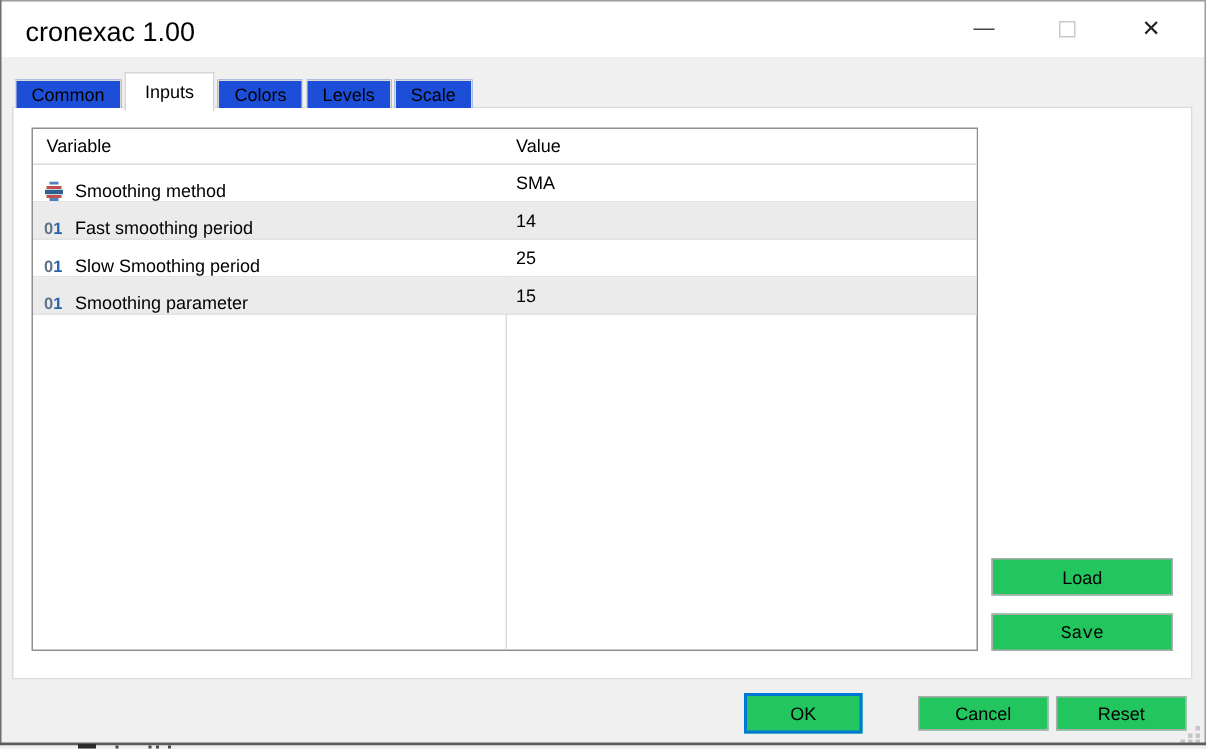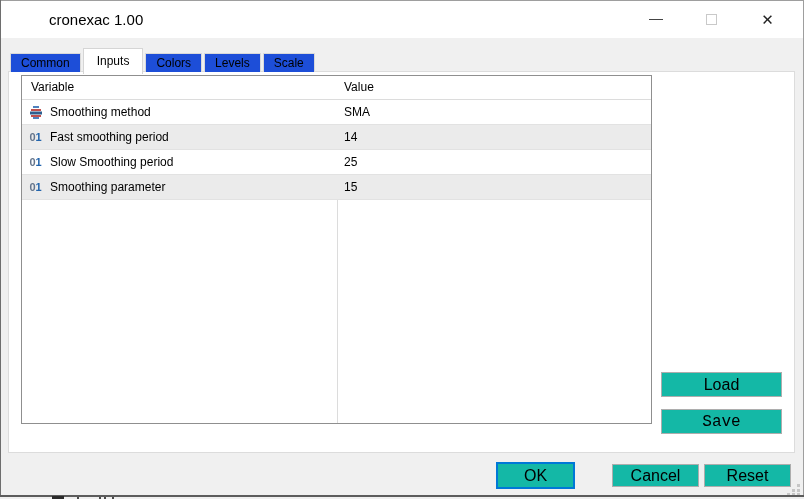--- a/index.html
+++ b/index.html
@@ -10,55 +10,55 @@
 
   
   .edge { position:absolute; background:#9e9e9e; }
   .edge.left   { left:0; top:0; width:1px; height:497px; background:#6e6e6e; }
   .edge.top    { left:0; top:0; width:804px; height:1px; }
   .edge.right  { left:803px; top:0; width:1px; height:497px; }
   .edge.bottom { left:0; top:495px; width:804px; height:2px; background:#5c5c5c; }
 
   
   .titlebar { position:absolute; left:1px; top:1px; width:802px; height:37px; background:#ffffff; }
-  .title { position:absolute; left:16px; top:10px; font-size:15px; color:#000; white-space:nowrap;margin-left:32px; }
+  .title { position:absolute; left:16px; top:10px; font-size:18px; color:#000; white-space:nowrap; }
   .win-btn { position:absolute; top:0; width:45px; height:37px; display:flex; align-items:center; justify-content:center; }
   .btn-min  { left:632px; }
   .btn-max  { left:688px; }
   .btn-close{ left:744px; }
   .min-glyph { width:14px; height:1px; background:#444; display:block; }
   .max-glyph { width:11px; height:11px; border:1px solid #c9c9c9; display:block; background:transparent; }
   .close-glyph { font-size:15px; color:#222; line-height:1; }
 
   
   .tabstrip { position:absolute; left:10px; top:46px; height:26px; display:flex; align-items:flex-end; z-index:3; }
   .tab { height:19px; line-height:18px; padding:0 10px; background:#1d4ed8; border:1px solid #d9d9d9; border-bottom:none; margin-right:2px; white-space:nowrap; }
   .tab.active { height:26px; line-height:25px; padding:0 13px; background:#ffffff; border:1px solid #d5d5d5; border-bottom:none; margin-bottom:-2px; z-index:4;text-align:right; }
 
   
   .panel { position:absolute; left:8px; top:71px; width:787px; height:382px; background:#ffffff; border:1px solid #dcdcdc; z-index:1; }
 
   
-  .param-table { position:absolute; left:21px; top:75px; width:631px; height:349px; background:#fff; border:1px solid #8f8f8f; z-index:2; }
+  .param-table { position:absolute; left:21px; top:85px; width:631px; height:349px; background:#fff; border:1px solid #8f8f8f; z-index:2; }
   .col-divider { position:absolute; left:315px; top:0; width:1px; height:100%; background:#dcdcdc; }
   .scroll-artifact { position:absolute; left:627px; top:0; width:1px; height:23px; background:#d8d8d8; }
   .t-header { position:relative; height:24px; border-bottom:1px solid #dcdcdc; background:#fff; }
   .t-header .c-var { position:absolute; left:9px; top:4px; }
   .t-header .c-val { position:absolute; left:322px; top:4px; }
-  .t-rows .row { position:relative; height:25px; border-bottom:1px solid #e2e2e2; background:#fff; display:flex; align-items:center; }
+  .t-rows .row { position:relative; height:25px; border-bottom:1px solid #e2e2e2; background:#fff; display:flex; align-items:flex-end; }
   .t-rows .row:nth-child(even) { background:#ebebeb; }
   .row .icon-cell { width:17px; margin-left:5px; display:flex; align-items:center; justify-content:center; }
   .row .var-label { margin-left:6px; white-space:nowrap; }
   .row .val-cell { position:absolute; left:322px; top:5px; white-space:nowrap; }
   .int-icon { font-weight:bold; font-size:11px; letter-spacing:0px; line-height:1; }
   .int-icon .z { color:#64748b; }
   .int-icon .o { color:#2566ad; }
 
   
-  .btn { position:absolute; background:#14b8a6; border:1px solid #adadad; display:flex; align-items:center; justify-content:center; font-size:16px; }
+  .btn { position:absolute; background:#22c55e; border:1px solid #adadad; display:flex; align-items:center; justify-content:center; font-size:12px; }
   .btn-load { left:661px; top:372px; width:121px; height:25px; z-index:2; }
   .btn-save { left:661px; top:409px; width:121px; height:25px; z-index:2;font-family:Liberation Mono, monospace; }
   .btn-ok    { left:496px; top:462px; width:79px; height:27px; border:2px solid #0078d7; }
   .btn-cancel{ left:612px; top:464px; width:87px; height:23px; }
   .btn-reset { left:704px; top:464px; width:87px; height:23px; }
 
   
   .grip { position:absolute; left:786px; top:483px; width:15px; height:13px; }
 
   

